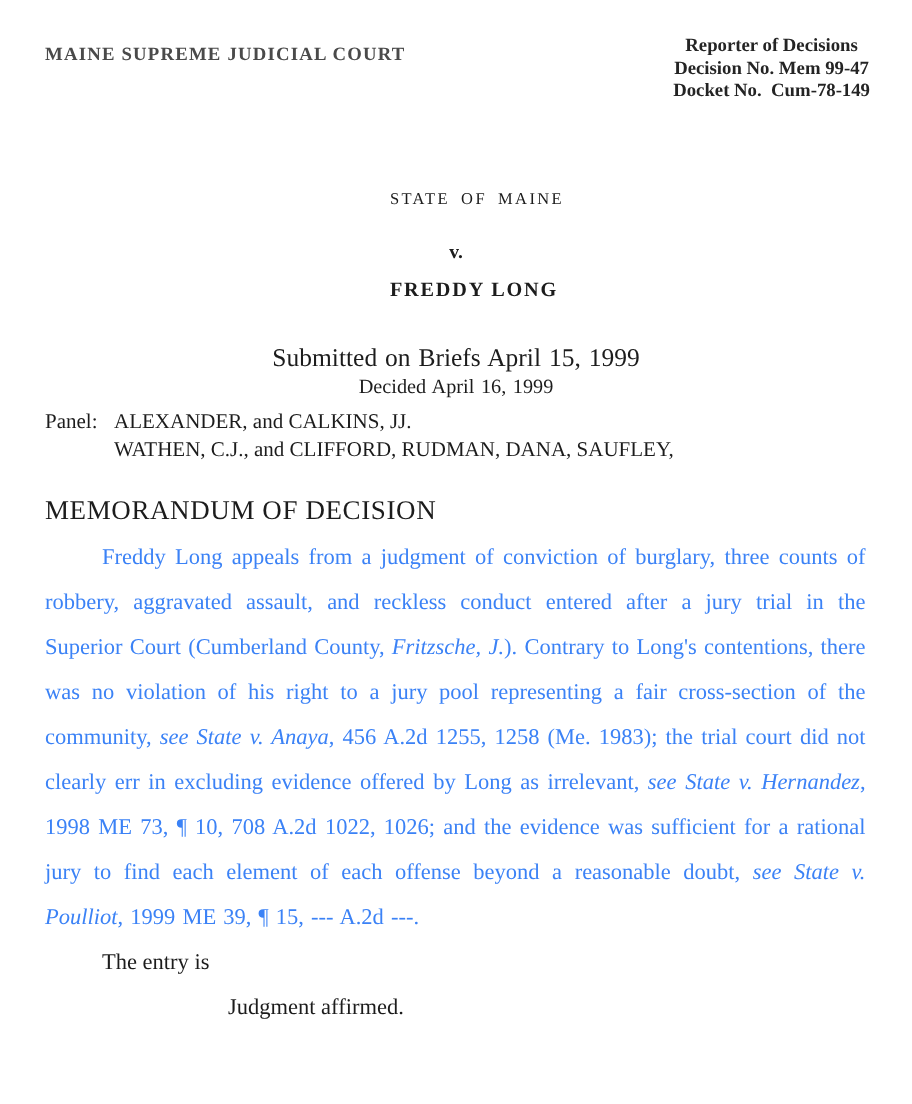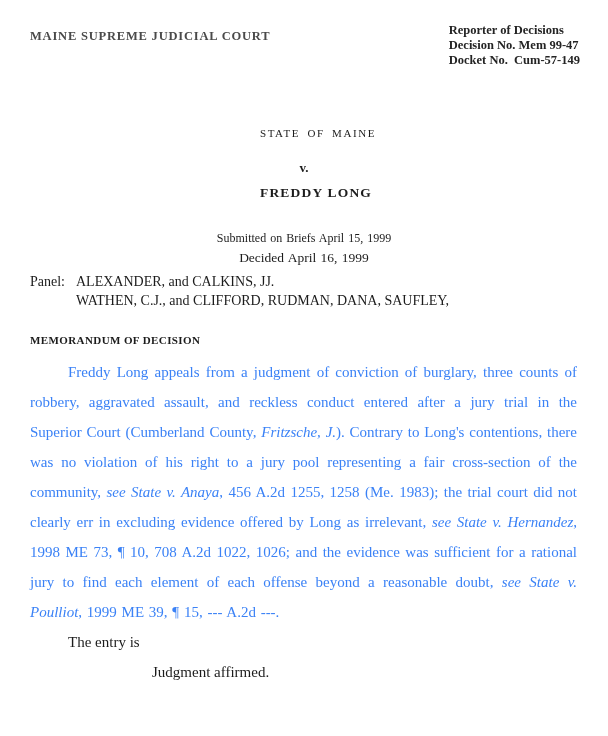--- a/index.html
+++ b/index.html
@@ -25,21 +25,21 @@
   }
   .court-title {
     font-size: 12.5px;
     font-weight: 700;
     letter-spacing: 0.8px;
     color: #4a4a4a;
     margin-top: 6px;
     white-space: pre;
   }
   .reporter-block {
-    text-align: left;
+    text-align: center;
     font-size: 12.5px;
     line-height: 15px;
     font-weight: 700;
     color: #242424;
   }
   .reporter-line { white-space: pre; }
   .caption {
     text-align: center;
   }
   .caption-state {
@@ -60,43 +60,43 @@
   .caption-defendant {
     margin-top: 6px;
     font-size: 13.5px;
     line-height: 19px;
     font-weight: 700;
     letter-spacing: 1.2px;
     padding-left: 24px;
   }
   .caption-submitted {
     margin-top: 27px;
-    font-size: 12px;
+    font-size: 17px;
     line-height: 19px;
     word-spacing: 1px;
   }
   .caption-decided {
     font-size: 13.5px;
     line-height: 19px;
     word-spacing: 1px;
   }
   .panel {
     display: flex;
     margin: 6px 31px 0 30px;
     font-size: 14px;
     line-height: 18.5px;
   }
   .panel-label {
     width: 46px;
     flex: 0 0 46px;
   }
   .memo-heading {
     margin: 21px 31px 0 30px;
-    font-size: 11px;
-    font-weight: 700;
+    font-size: 18px;
+    font-weight: 400;
     letter-spacing: 0.4px;
     line-height: 18px;
   }
   .memo-paragraph {
     margin: 8px 31px 0 30px;
     font-size: 15px;
     line-height: 30px;
     text-align: justify;
     text-indent: 38px;
     word-spacing: 1px;
@@ -116,21 +116,21 @@
 </head>
 <body>
 
 <div class="page">
 
   <div class="header">
     <div class="court-title">MAINE SUPREME JUDICIAL COURT</div>
     <div class="reporter-block">
       <div class="reporter-line">Reporter of Decisions</div>
       <div class="reporter-line">Decision No. Mem 99-47</div>
-      <div class="reporter-line">Docket No.  Cum-57-149</div>
+      <div class="reporter-line">Docket No.  Cum-78-149</div>
     </div>
   </div>
 
   <div class="caption">
     <div class="caption-state">STATE OF MAINE</div>
     <div class="caption-v">v.</div>
     <div class="caption-defendant">FREDDY LONG</div>
     <div class="caption-submitted">Submitted on Briefs April 15, 1999</div>
     <div class="caption-decided">Decided April 16, 1999</div>
   </div>

